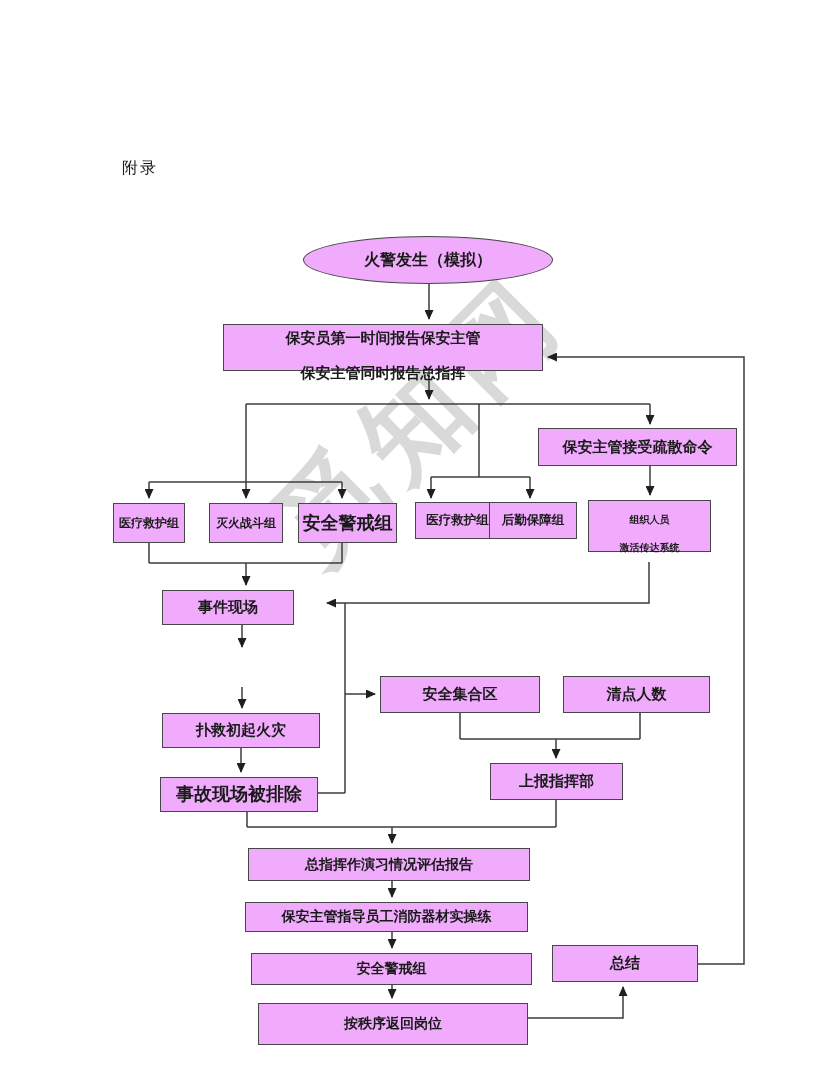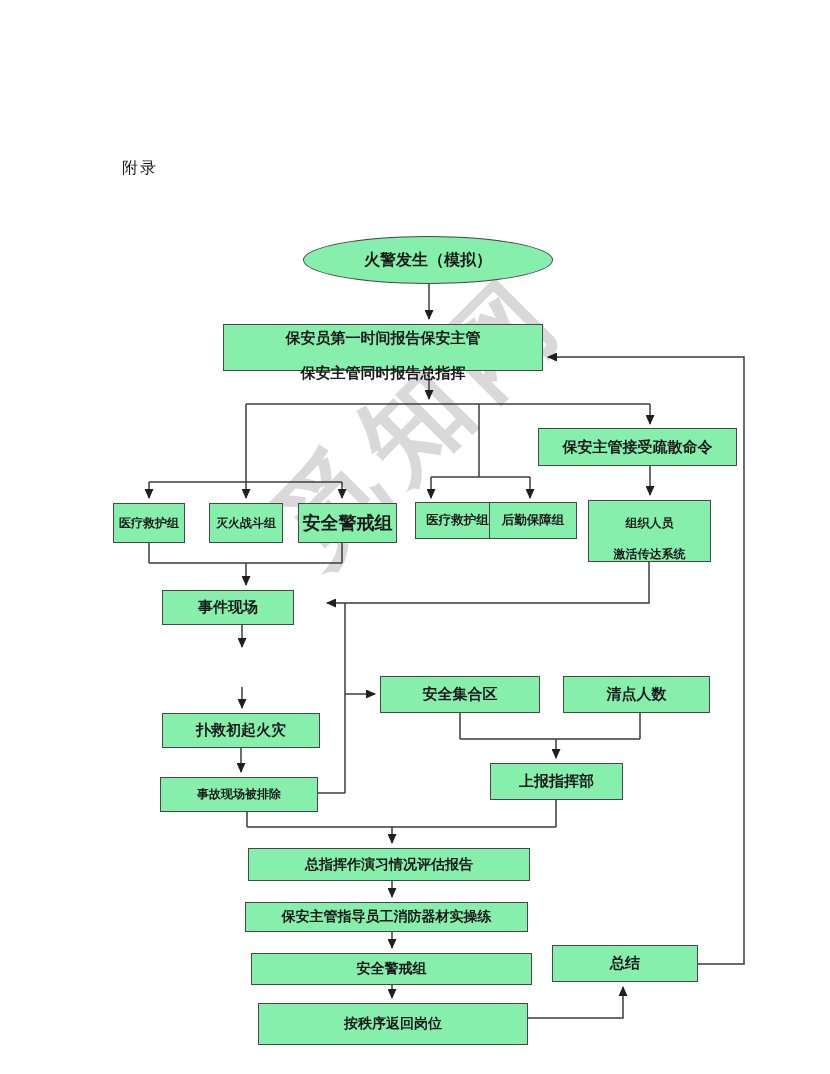--- a/index.html
+++ b/index.html
@@ -25,21 +25,21 @@
     transform:rotate(-45deg);
     font-size:104px;letter-spacing:14px;font-weight:bold;
     color:rgba(130,130,130,0.30);
     pointer-events:none;white-space:nowrap;
   }
   svg.connectors{position:absolute;left:0;top:0;}
   .node{
     position:absolute;
     box-sizing:border-box;
     border:1.6px solid #474747;
-    background:#86efac;
+    background:#f0abfc;
     display:flex;align-items:center;justify-content:center;
     text-align:center;
     font-weight:600;
     line-height:1.25;
   }
   .node.ellipse{border-radius:50%;}
   .node.two-line{flex-direction:column;}
   .node.two-line span{display:block;margin-top:16px;}
 </style>
 </head>
@@ -115,28 +115,28 @@
     <span>保安主管同时报告总指挥</span>
   </div>
 
   <div class="node" style="left:538px;top:428px;width:199px;height:38px;font-size:15px">保安主管接受疏散命令</div>
 
   <div class="node" style="left:113px;top:503px;width:72px;height:40px;font-size:12px">医疗救护组</div>
   <div class="node" style="left:209px;top:503px;width:74px;height:40px;font-size:12px">灭火战斗组</div>
   <div class="node" style="left:298px;top:503px;width:99px;height:40px;font-size:18px">安全警戒组</div>
   <div class="node" style="left:415px;top:502px;width:85px;height:37px;font-size:12.5px">医疗救护组</div>
   <div class="node" style="left:489px;top:502px;width:88px;height:37px;font-size:12.5px">后勤保障组</div>
-  <div class="node two-line" style="left:588px;top:500px;width:123px;height:62px;font-size:12px">
+  <div class="node two-line" style="left:588px;top:500px;width:123px;height:52px;font-size:10px">
     <span>组织人员</span>
     <span>激活传达系统</span>
   </div>
 
   <div class="node" style="left:162px;top:590px;width:132px;height:35px;font-size:15px">事件现场</div>
   <div class="node" style="left:162px;top:713px;width:158px;height:35px;font-size:15px">扑救初起火灾</div>
-  <div class="node" style="left:160px;top:777px;width:158px;height:35px;font-size:12px">事故现场被排除</div>
+  <div class="node" style="left:160px;top:777px;width:158px;height:35px;font-size:18px">事故现场被排除</div>
 
   <div class="node" style="left:380px;top:676px;width:160px;height:37px;font-size:15px">安全集合区</div>
   <div class="node" style="left:563px;top:676px;width:147px;height:37px;font-size:15px">清点人数</div>
   <div class="node" style="left:490px;top:763px;width:133px;height:37px;font-size:15px">上报指挥部</div>
 
   <div class="node" style="left:248px;top:848px;width:282px;height:33px;font-size:14px">总指挥作演习情况评估报告</div>
   <div class="node" style="left:245px;top:902px;width:283px;height:30px;font-size:14px">保安主管指导员工消防器材实操练</div>
   <div class="node" style="left:251px;top:953px;width:281px;height:32px;font-size:14px">安全警戒组</div>
   <div class="node" style="left:552px;top:945px;width:146px;height:37px;font-size:15px">总结</div>
   <div class="node" style="left:258px;top:1003px;width:270px;height:42px;font-size:14px">按秩序返回岗位</div>

